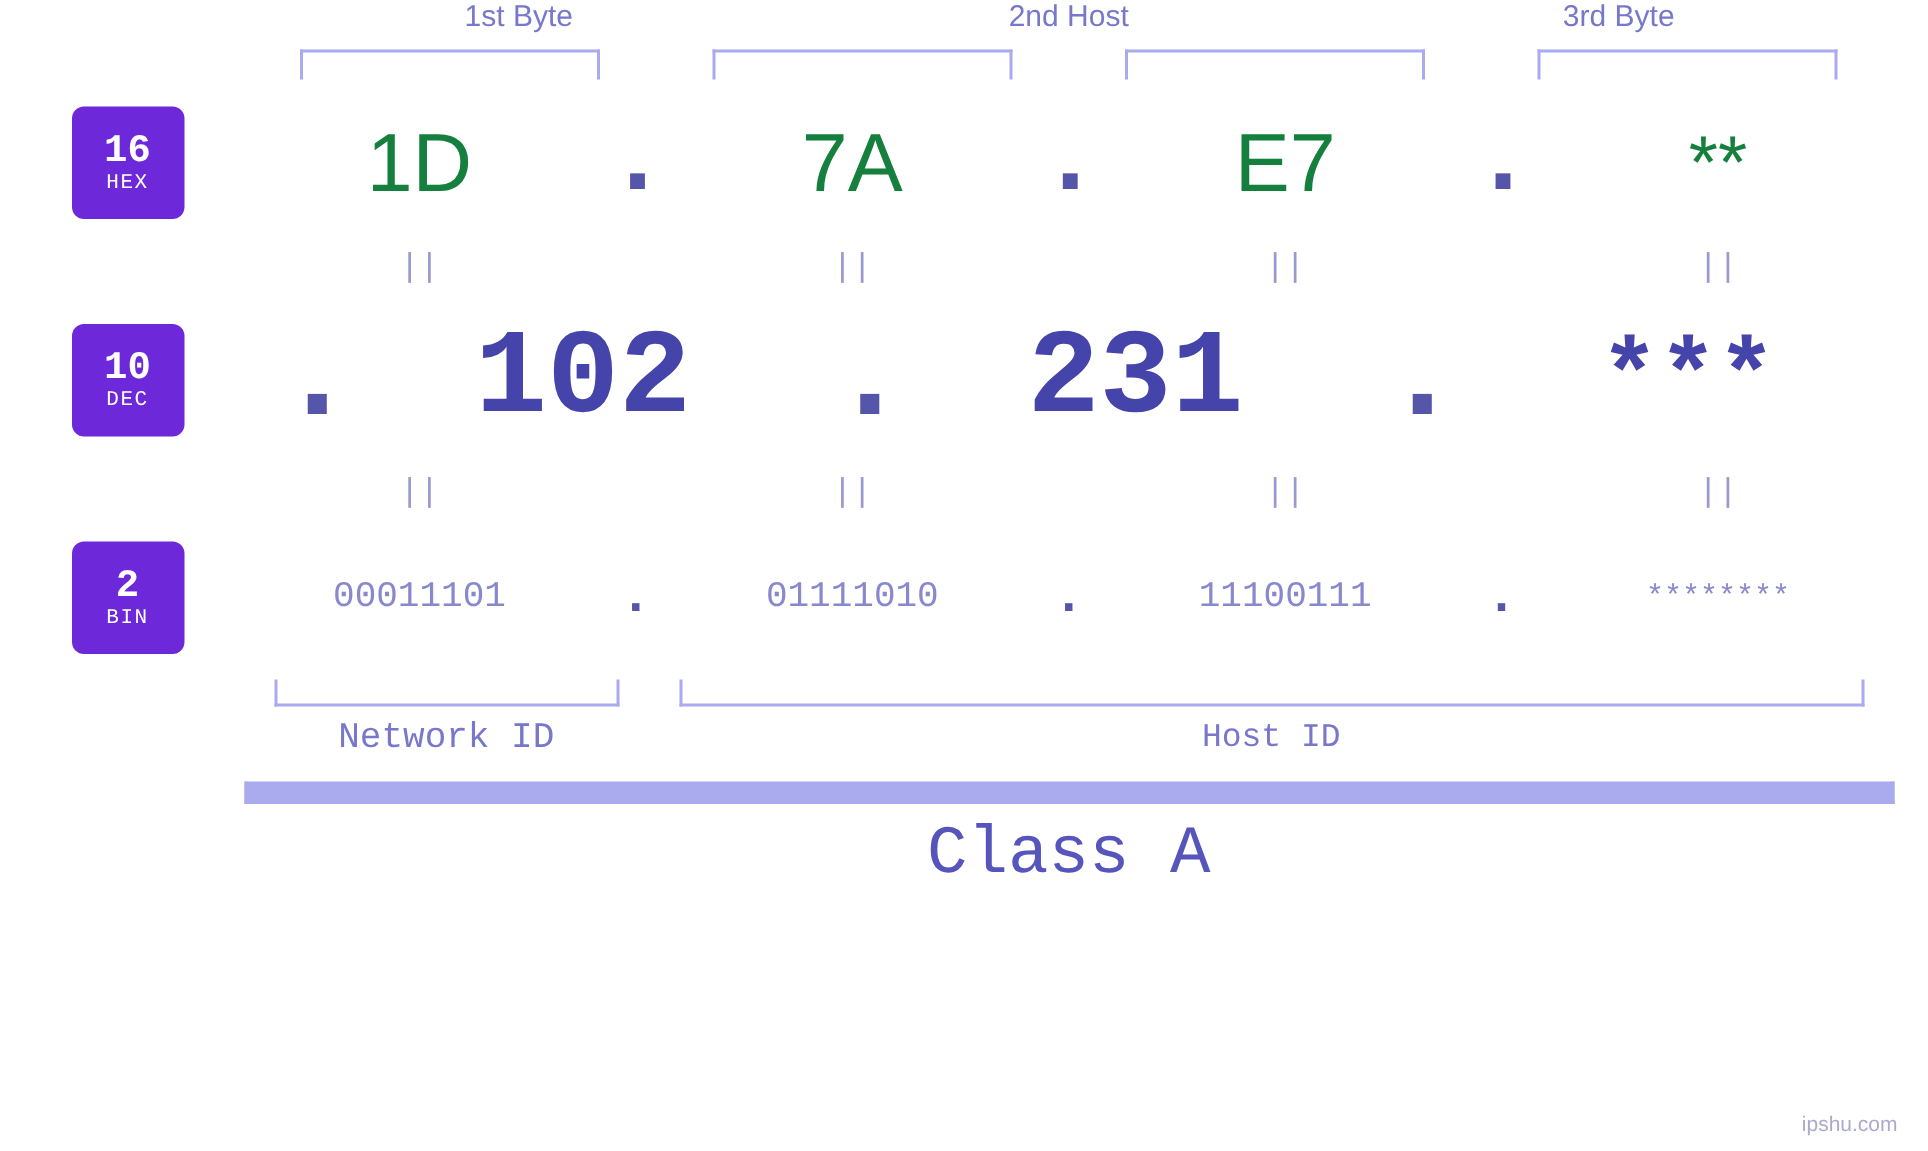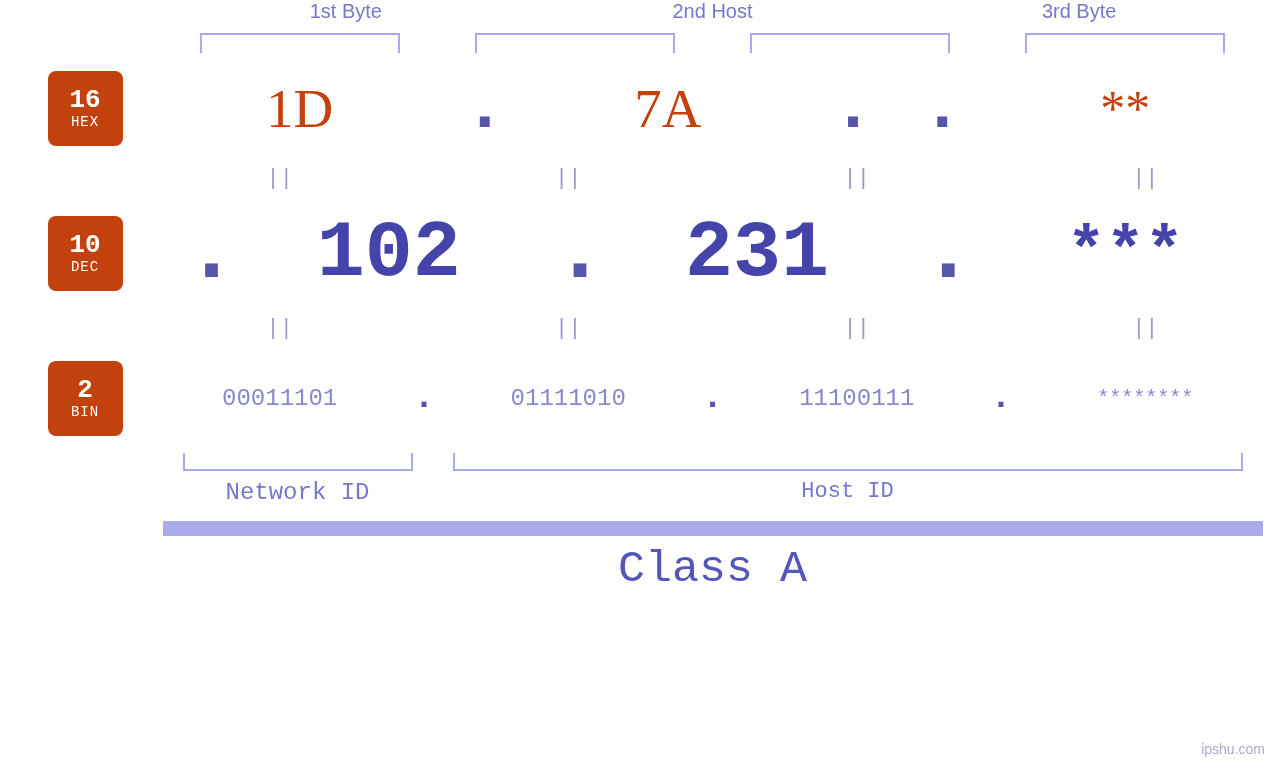--- a/index.html
+++ b/index.html
@@ -64,21 +64,21 @@
       display: flex;
       flex-direction: column;
       align-items: center;
       justify-content: space-around;
       width: 140px;
       padding-left: 30px;
       gap: 0;
     }
 
     .badge {
-      background-color: #c2410c;
+      background-color: #6d28d9;
       color: white;
       border-radius: 8px;
       width: 75px;
       height: 75px;
       display: flex;
       flex-direction: column;
       align-items: center;
       justify-content: center;
       margin-bottom: 0px;
     }
@@ -130,22 +130,22 @@
     }
 
     .cell {
       width: 230px;
       text-align: center;
       color: #6666bb;
     }
 
     .cell.hex-value {
       font-size: 55px;
-      font-family: Liberation Serif, serif;
-      color: #c2410c;
+      font-family: Liberation Sans, sans-serif;
+      color: #15803d;
     }
 
     .cell.dec-value {
       font-size: 80px;
       font-weight: bold;
       font-family: 'Courier New', Courier, monospace;
       color: #4444aa;
     }
 
     .cell.bin-value {
@@ -272,20 +272,21 @@
       </div>
     </div>
 
     <div class="rows-container">
 
       <div class="data-row hex-row">
         <div class="cell hex-value">1D</div>
         <div class="dot">.</div>
         <div class="cell hex-value">7A</div>
         <div class="dot">.</div>
+        <div class="cell hex-value">E7</div>
         <div class="dot">.</div>
         <div class="cell hex-value" style="font-size:50px;">**</div>
       </div>
 
       <div class="equals-row">
         <div class="equals-sign">||</div>
         <div class="equals-spacer"></div>
         <div class="equals-sign">||</div>
         <div class="equals-spacer"></div>
         <div class="equals-sign">||</div>

